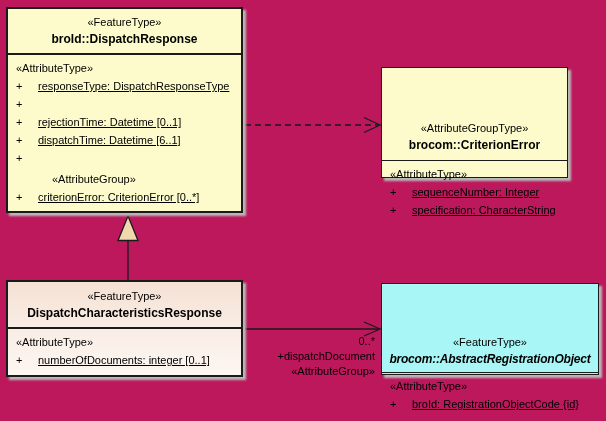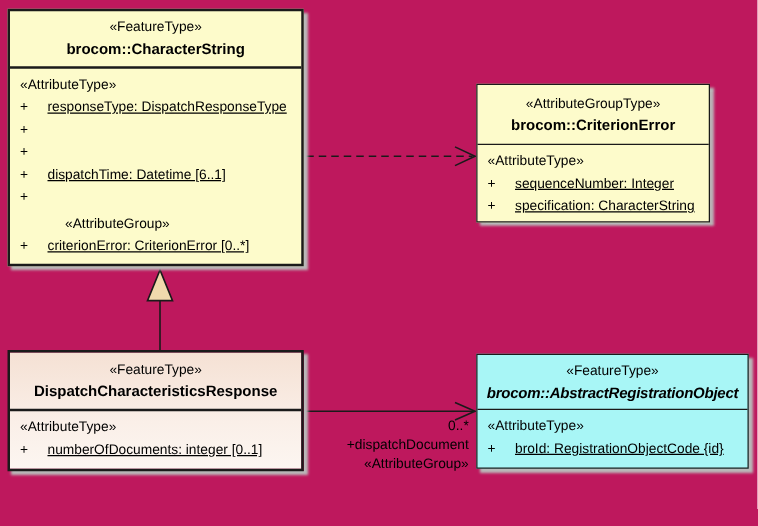--- a/index.html
+++ b/index.html
@@ -9,21 +9,21 @@
 
   .uml-class{position:absolute;box-sizing:border-box;border:2px solid #1a1a1a;
              box-shadow:3px 3px 2px #b9b9b9;font-size:11px;}
   .uml-class.thin{border-width:1.5px;}
   .fill-yellow{background:#FDFBCB;}
   .fill-pink{background:linear-gradient(180deg,#F5E1D4 0%,#FAEFE8 60%,#FCF6F1 100%);}
   .fill-cyan{background:#A8F6F6;}
 
   .cls-title{box-sizing:border-box;display:flex;flex-direction:column;justify-content:center;
              align-items:center;border-bottom:2px solid #1a1a1a;text-align:center;line-height:15px;}
-  .thin .cls-title{border-bottom-width:1.5px;}
+  .thin .cls-title{border-bottom-width:1.5px;margin-top:45px;}
   .cls-stereo{font-size:11px;}
   .cls-name{font-size:12px;font-weight:bold;margin-top:2px;}
   .cls-name.italic{font-style:italic;letter-spacing:-0.2px;}
 
   .cls-attrs{padding-top:4px;}
   .stereo-row{padding-left:8px;line-height:18px;font-size:11px;white-space:nowrap;}
   .stereo-row.gap{margin-top:3px;padding-left:44px;}
   .attr-row{display:flex;line-height:18px;white-space:nowrap;}
   .attr-row .vis{width:22px;padding-left:8px;flex:0 0 auto;}
   .attr-row .attr-text{flex:0 0 auto;text-decoration:underline;}
@@ -51,33 +51,34 @@
 
     <g>
       <line x1="245" y1="329" x2="379" y2="329" stroke="#1a1a1a" stroke-width="1.3"></line>
       <path d="M364 322 L380 329 L364 336" stroke="#1a1a1a" stroke-width="1.3" fill="none"></path>
     </g>
   </svg>
 
   <div class="uml-class fill-yellow" style="left:6px;top:7px;width:237px;height:206px;">
     <div class="cls-title t1">
       <div class="cls-stereo">«FeatureType»</div>
-      <div class="cls-name">brocom::CharacterString</div>
+      <div class="cls-name">broId::DispatchResponse</div>
     </div>
     <div class="cls-attrs">
       <div class="stereo-row">«AttributeType»</div>
       <div class="attr-row">
         <span class="vis">+</span>
         <span class="attr-text">responseType: DispatchResponseType</span>
       </div>
       <div class="attr-row">
         <span class="vis">+</span>
       </div>
       <div class="attr-row">
         <span class="vis">+</span>
+        <span class="attr-text">rejectionTime: Datetime [0..1]</span>
       </div>
       <div class="attr-row">
         <span class="vis">+</span>
         <span class="attr-text">dispatchTime: Datetime [6..1]</span>
       </div>
       <div class="attr-row">
         <span class="vis">+</span>
       </div>
       <div class="stereo-row gap">«AttributeGroup»</div>
       <div class="attr-row">

